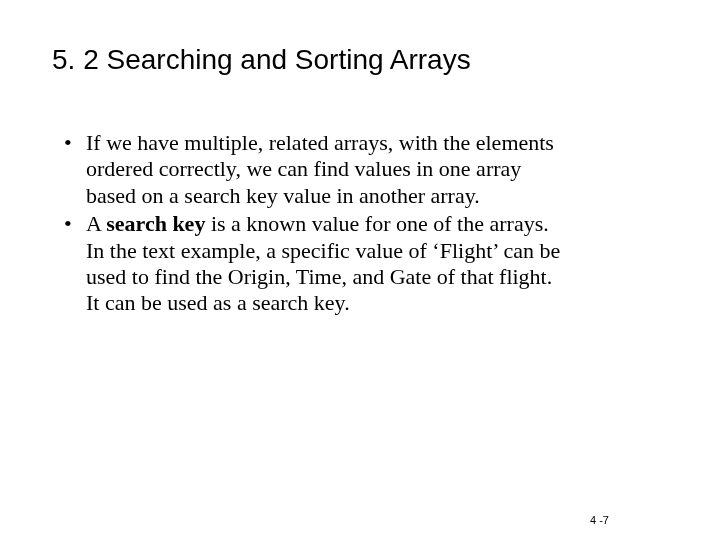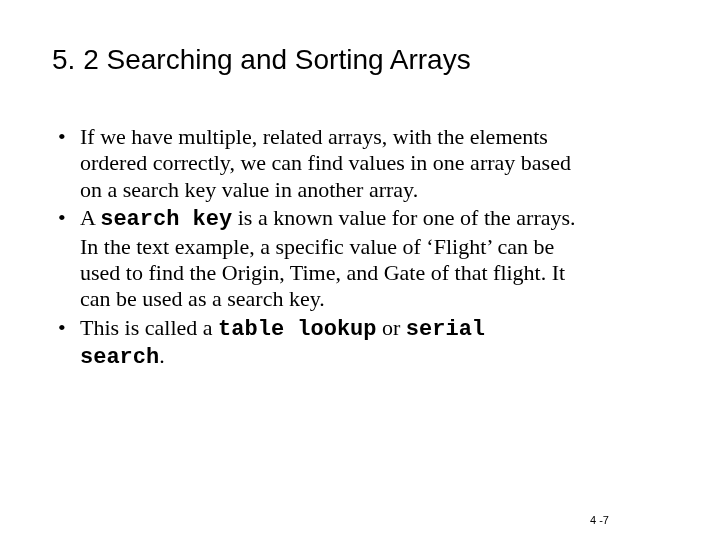--- a/index.html
+++ b/index.html
@@ -31,36 +31,36 @@
     position: absolute;
     top: 124px;
     left: 56px;
     right: 56px;
     font-size: 22px;
     line-height: 1.2;
   }
   ul.bullets {
     list-style: none;
     padding: 0;
-    margin: 0;
+    margin: 6px;
   }
   ul.bullets > li {
     position: relative;
     padding-left: 24px;
     margin-bottom: 2px;
   }
   ul.bullets > li::before {
     content: "•";
     position: absolute;
     left: 2px;
     top: 0;
     font-size: 22px;
     line-height: 1.2;
   }
-  .bold { font-weight: bold; font-family: Liberation Mono, monospace; }
+  .bold { font-weight: bold; }
   .page-number {
     position: absolute;
     bottom: 14px;
     right: 24px;
     font-family: Arial, Helvetica, sans-serif;
     font-size: 11px;
     color: #000;
   }
 </style>
 </head>
@@ -71,21 +71,18 @@
   <div class="title">5. 2 Searching and Sorting Arrays</div>
 
   <div class="body">
     <ul class="bullets">
       <li>
         <span>If we have multiple, related arrays, with the elements ordered correctly, we can find values in one array based on a search key value in another array.</span>
       </li>
       <li>
         <span>A </span><span class="bold">search key</span><span> is a known value for one of the arrays. In the text example, a specific value of ‘Flight’ can be used to find the Origin, Time, and Gate of that flight. It can be used as a search key.</span>
       </li>
-      <li>
-        <span>This is called a </span><span class="bold">table lookup</span><span> or </span><span class="bold">serial search</span><span>.</span>
-      </li>
     </ul>
   </div>
 
   <div class="page-number">4 -7</div>
 
 </div>
 
 </body></html>

